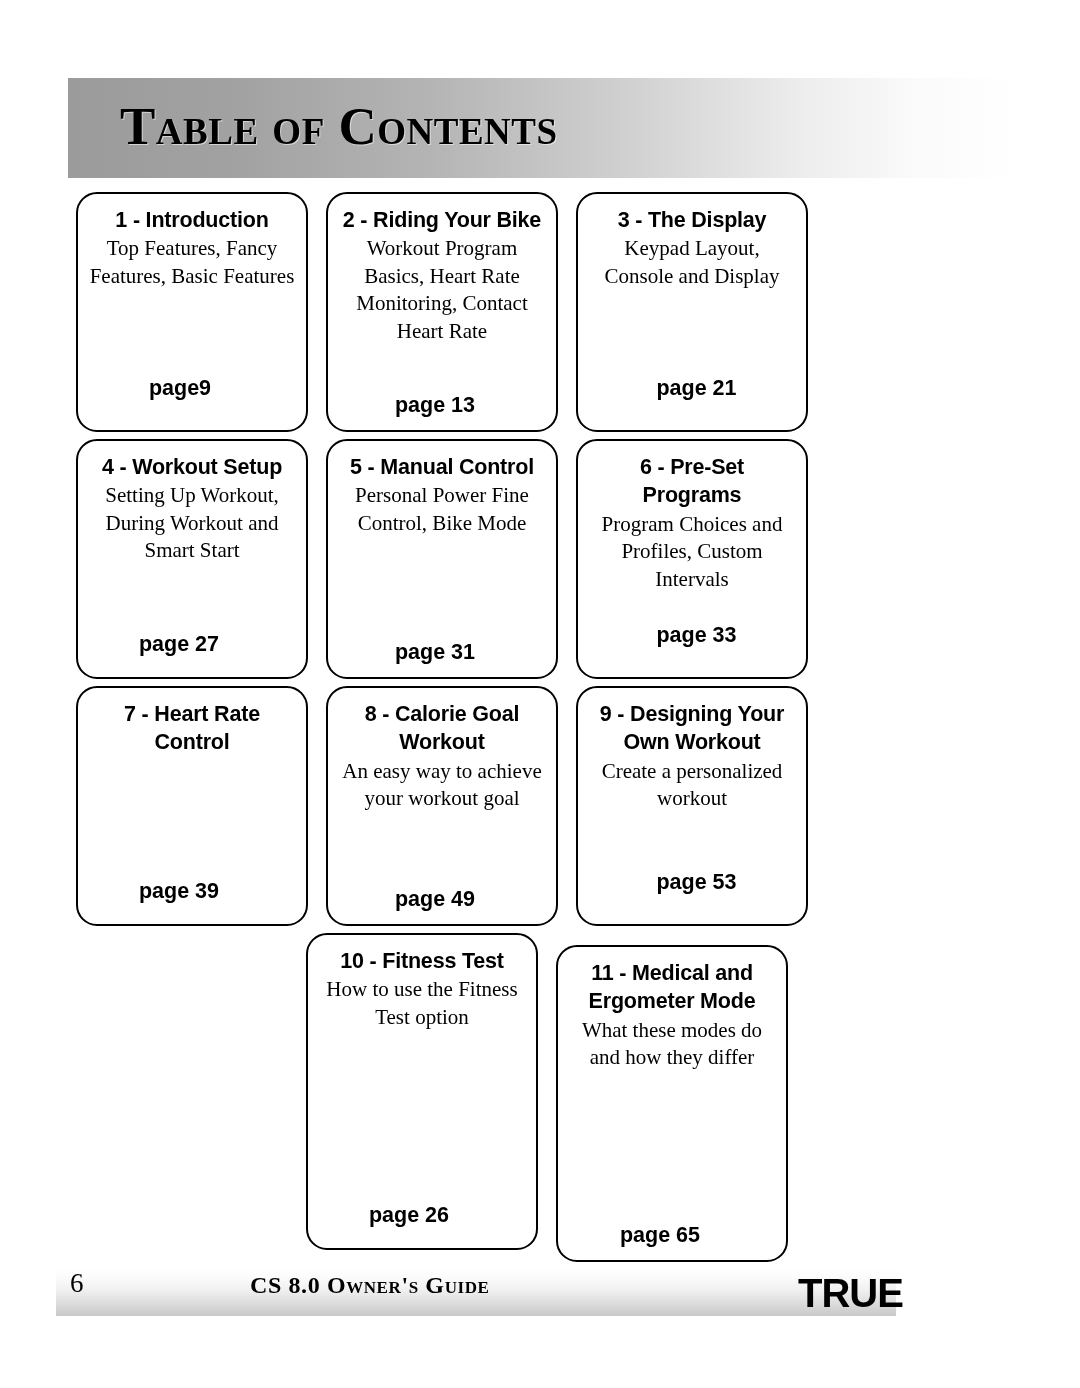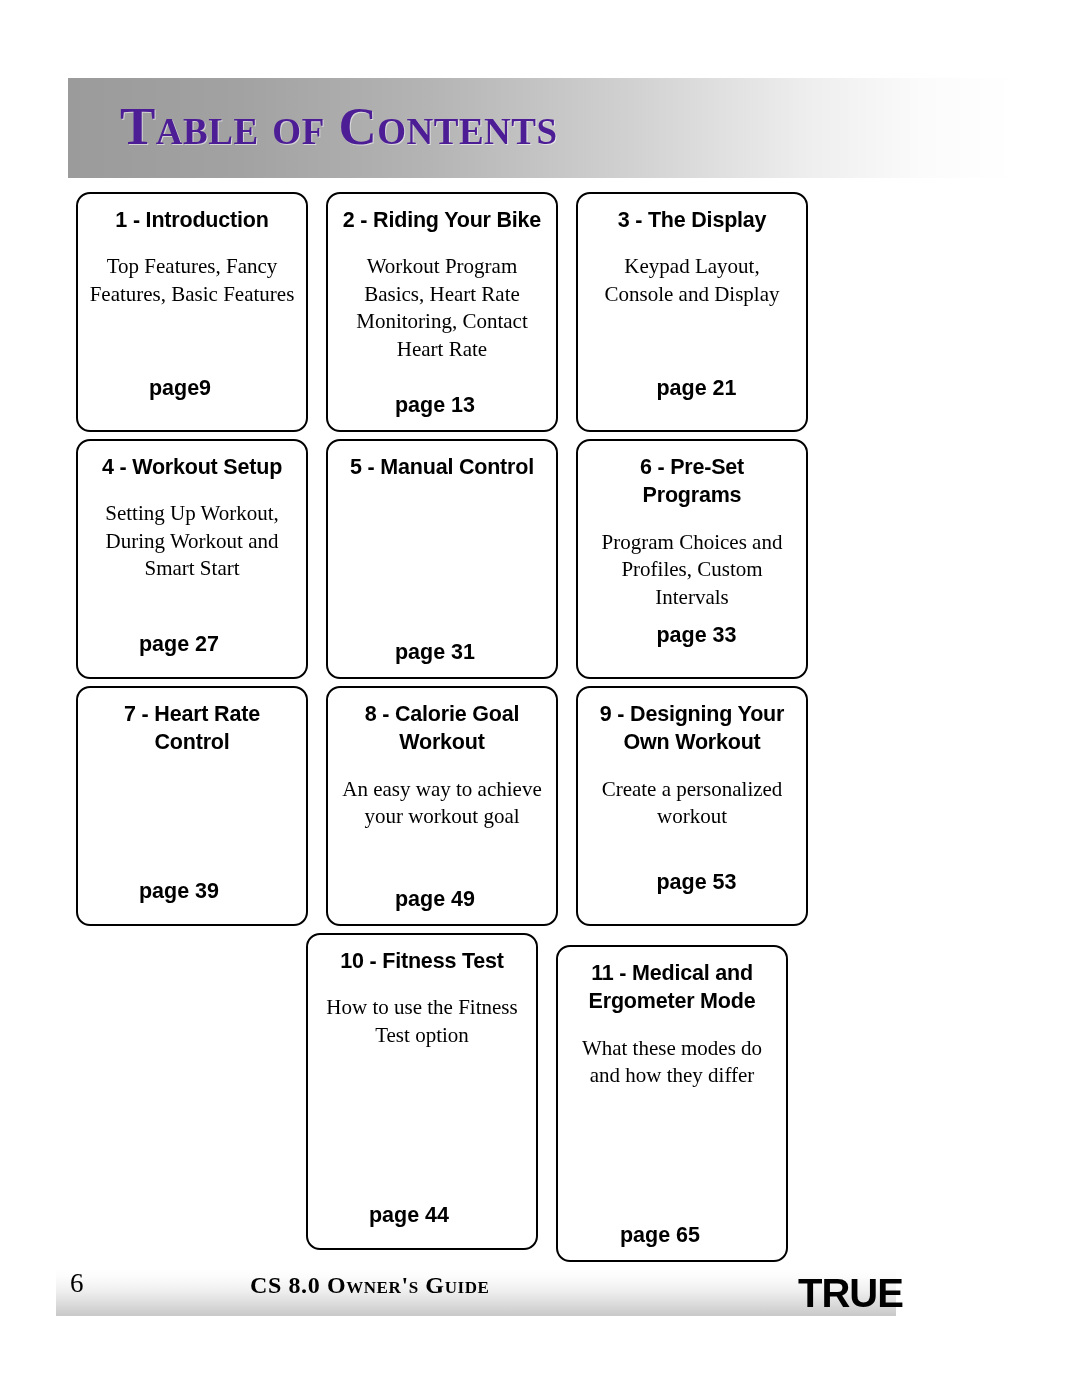--- a/index.html
+++ b/index.html
@@ -34,21 +34,21 @@
   }
   .header-title {
     position: absolute;
     left: 120px;
     top: 96px;
     font-family: "Liberation Serif", serif;
     font-size: 53px;
     font-weight: 700;
     font-variant: small-caps;
     letter-spacing: 0.5px;
-    color: #4c1d95;
+    color: #000000;
     white-space: nowrap;
     text-shadow: 1px 1px 0 rgba(255,255,255,0.55);
   }
 
   
   .cards {
     position: absolute;
     left: 76px;
     top: 192px;
     width: 930px;
@@ -62,42 +62,42 @@
     justify-content: center;
     padding-left: 12px;
   }
   .card {
     position: relative;
     box-sizing: border-box;
     width: 232px;
     height: 240px;
     margin-right: 18px;
     border: 2px solid #000000;
-    border-radius: 14px;
+    border-radius: 21px;
     background: #ffffff;
     padding: 12px 10px 0 10px;
     text-align: center;
   }
   .card:last-child { margin-right: 0; }
 
   .card-title {
     font-family: "Liberation Sans", sans-serif;
     font-size: 21.5px;
     font-weight: 700;
     line-height: 1.32;
     color: #000000;
     letter-spacing: -0.2px;
   }
   .card-desc {
     font-family: "Liberation Serif", serif;
     font-size: 21px;
     font-weight: 400;
     line-height: 1.31;
     color: #000000;
-    margin-top: 19px;
+    margin-top: 1px;
   }
   .card-page {
     position: absolute;
     left: 0;
     right: 0;
     font-family: "Liberation Sans", sans-serif;
     font-size: 21.5px;
     font-weight: 700;
     color: #000000;
     text-align: center;
@@ -213,20 +213,21 @@
   </div>
 
   <div class="card-row">
     <div class="card">
       <div class="card-title">4 - Workout Setup</div>
       <div class="card-desc">Setting Up Workout, During Workout and Smart Start</div>
       <div class="card-page pg-mid nudge-left2">page 27</div>
     </div>
     <div class="card">
       <div class="card-title">5 - Manual Control</div>
+      <div class="card-desc">Personal Power Fine Control, Bike Mode</div>
       <div class="card-page pg-low nudge-left3">page 31</div>
     </div>
     <div class="card">
       <div class="card-title">6 - Pre-Set Programs</div>
       <div class="card-desc">Program Choices and Profiles, Custom Intervals</div>
       <div class="card-page pg-high nudge-right">page 33</div>
     </div>
   </div>
 
   <div class="card-row">
@@ -243,21 +244,21 @@
       <div class="card-title">9 - Designing Your Own Workout</div>
       <div class="card-desc">Create a personalized workout</div>
       <div class="card-page pg-high nudge-right">page 53</div>
     </div>
   </div>
 
   <div class="card-row row-centered row-4">
     <div class="card">
       <div class="card-title">10 - Fitness Test</div>
       <div class="card-desc">How to use the Fitness Test option</div>
-      <div class="card-page pg-mid nudge-left2">page 44</div>
+      <div class="card-page pg-mid nudge-left2">page 26</div>
     </div>
     <div class="card offset-down">
       <div class="card-title">11 - Medical and Ergometer Mode</div>
       <div class="card-desc">What these modes do and how they differ</div>
       <div class="card-page pg-low nudge-left">page 65</div>
     </div>
   </div>
 
 </div>
 

